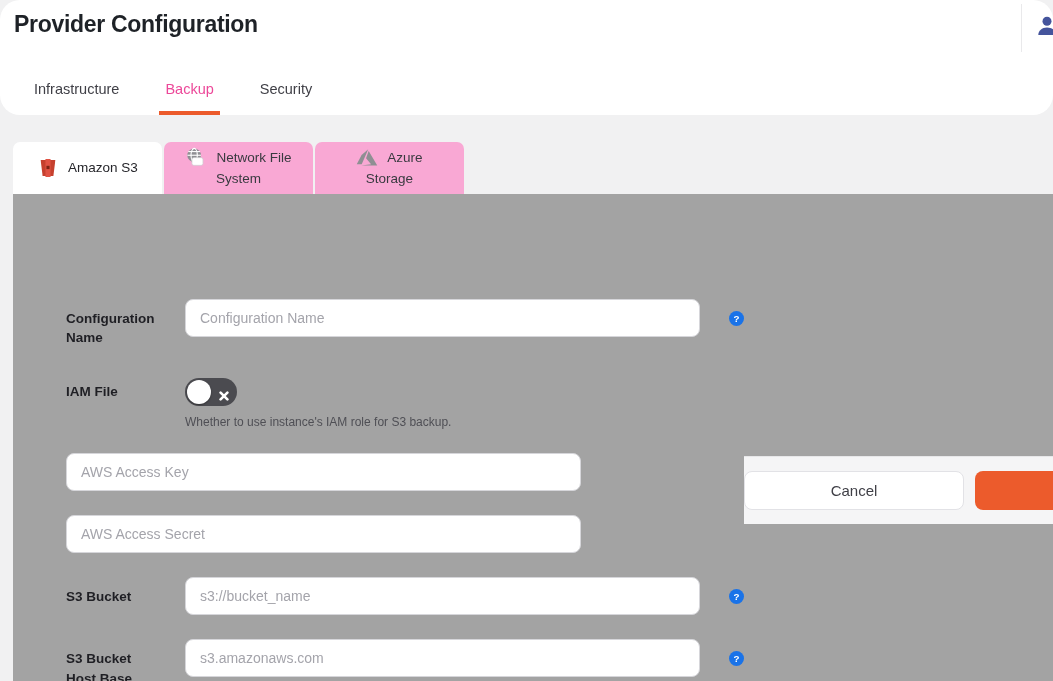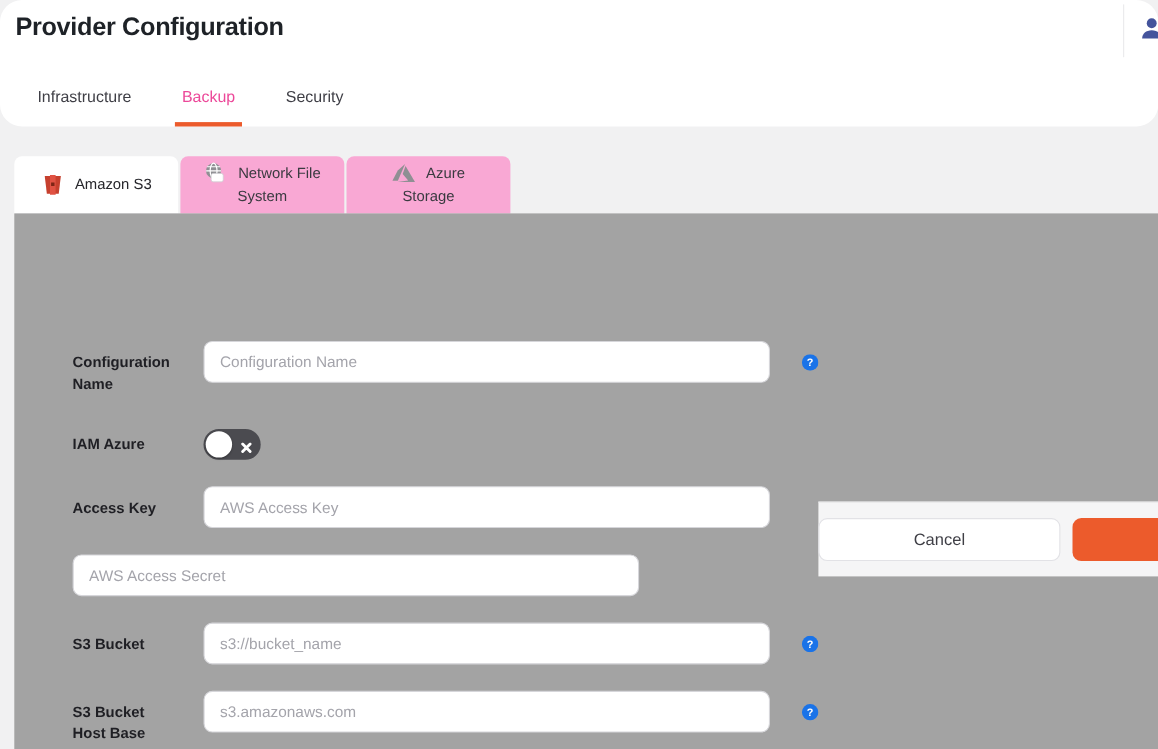--- a/index.html
+++ b/index.html
@@ -167,35 +167,35 @@
           <input class="text-input" type="text" placeholder="Configuration Name" style="">
           <span class="help-icon">
             <svg width="15" height="15" viewBox="0 0 16 16">
               <circle cx="8" cy="8" r="8" fill="#1A73E8"></circle>
               <text x="8" y="11.6" text-anchor="middle" font-size="10.5" font-weight="bold" fill="#fff" font-family="Liberation Sans, sans-serif">?</text>
             </svg>
           </span>
         </div>
 
         <div class="row">
-          <div class="row-label">IAM Azure</div>
+          <div class="row-label">IAM File</div>
           <div>
             <div class="toggle">
               <div class="toggle-knob"></div>
               <span class="toggle-x">
                 <svg width="10" height="10" viewBox="0 0 10 10">
                   <path d="M1.6 1.6 8.4 8.4 M8.4 1.6 1.6 8.4" stroke="#fff" stroke-width="2.6" stroke-linecap="round"></path>
                 </svg>
               </span>
             </div>
+            <div class="helper-text">Whether to use instance's IAM role for S3 backup.</div>
           </div>
         </div>
 
         <div class="row">
-          <div class="row-label">Access Key</div>
           <input class="text-input" type="text" placeholder="AWS Access Key" style="">
         </div>
 
         <div class="row">
           <input class="text-input" type="text" placeholder="AWS Access Secret" style="">
         </div>
 
         <div class="row">
           <div class="row-label">S3 Bucket</div>
           <input class="text-input" type="text" placeholder="s3://bucket_name" style="">

